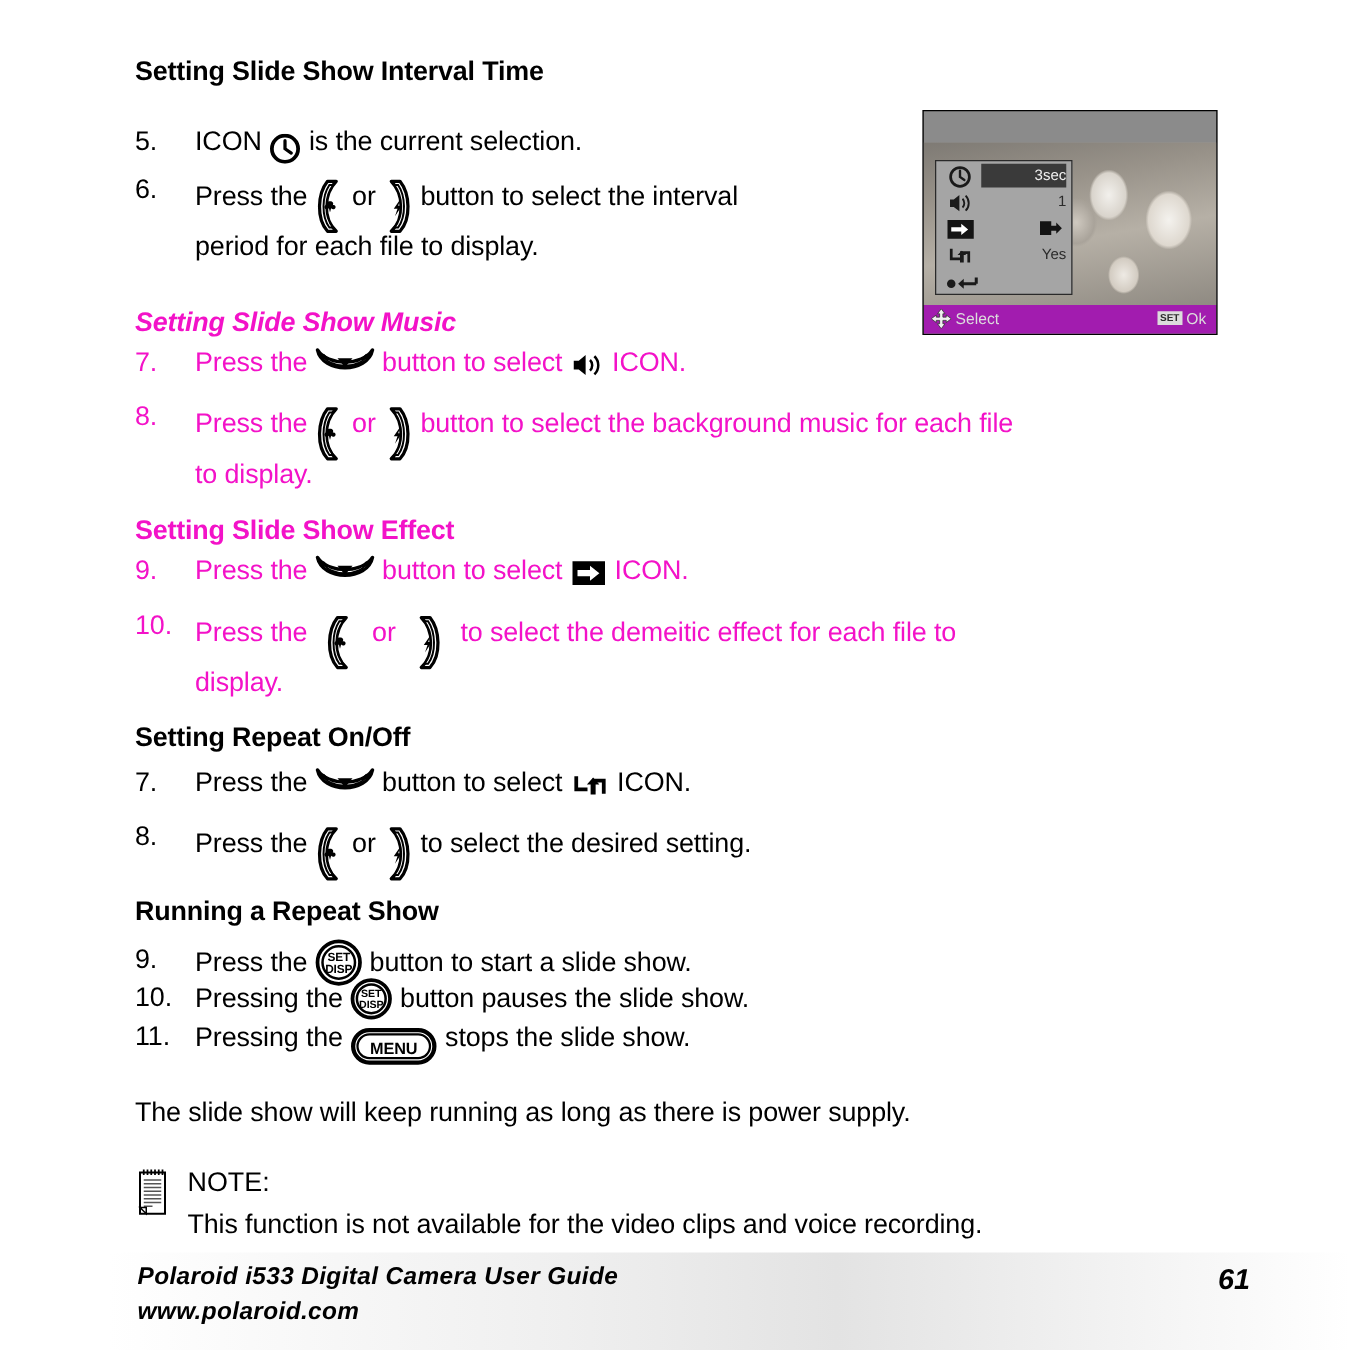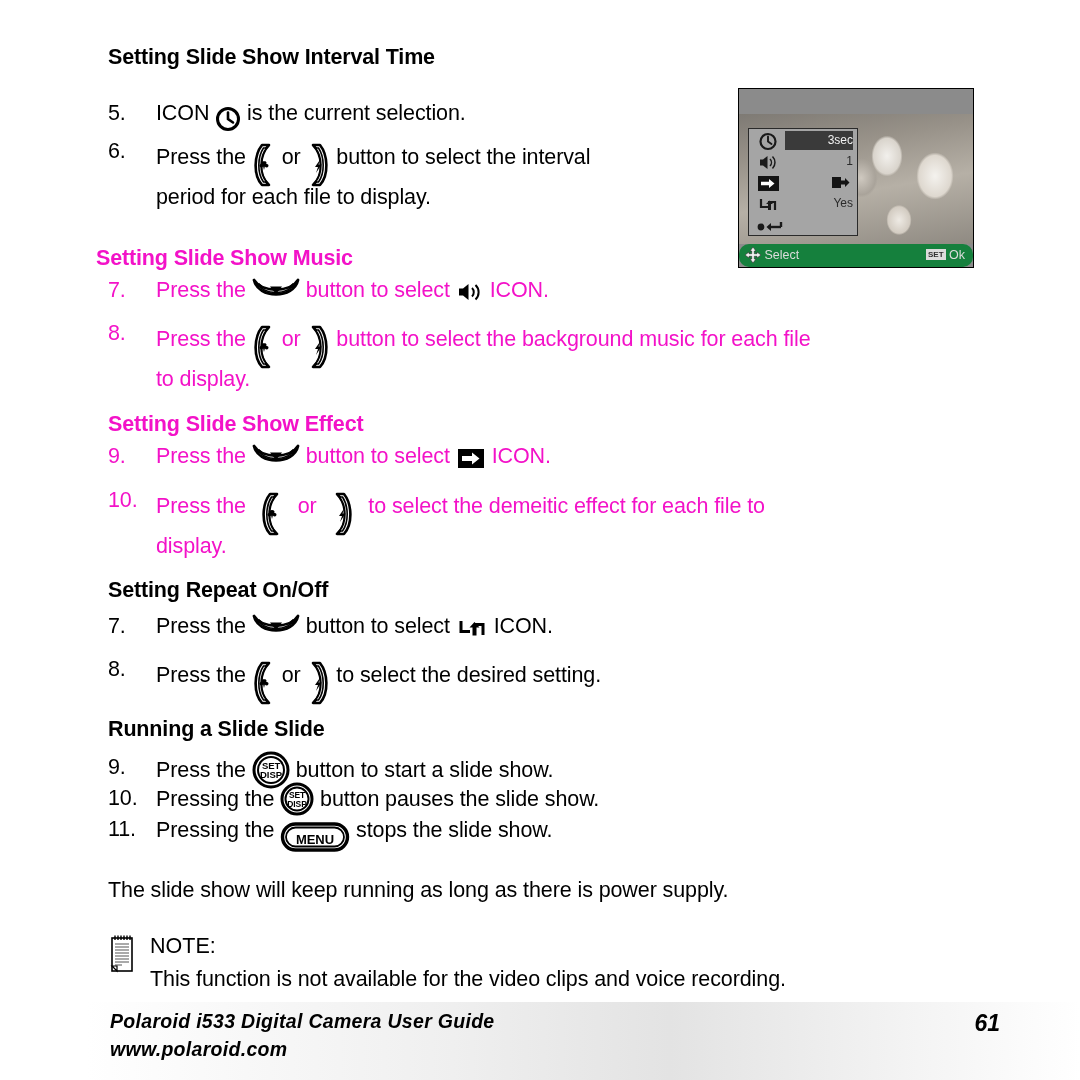--- a/index.html
+++ b/index.html
@@ -130,23 +130,22 @@
   .mrow .mval.hl {
     background: #3a3a3a;
     color: #f0f0f0;
   }
   #lcd-bottom {
     position: absolute;
     left: 0;
     top: 155px;
     width: 234px;
     height: 23px;
-    background: #15803d;
+    background: #a21caf;
     color: #dcdcdc;
-    border-radius: 10px;
   }
   #lcd-bottom .bl {
     position: absolute; left: 6px; top: 2px;
     font-size: 12.5px; line-height: 19px;
   }
   #lcd-bottom .br {
     position: absolute; right: 8px; top: 2px;
     font-size: 12.5px; line-height: 19px;
   }
   .setbadge {
@@ -327,21 +326,21 @@
         </span>
         <span>Select</span>
       </span>
       <span class="br">
         <span class="setbadge">SET</span>
         <span>Ok</span>
       </span>
     </div>
   </div>
 
-  <div class="h3 magenta" style="position:absolute;left:96px;top:246px;">Setting Slide Show Music</div>
+  <div class="h3 magenta" style="position:absolute;left:108px;top:246px;font-style:italic;">Setting Slide Show Music</div>
 
   <div class="body-txt magenta li" style="position:absolute;left:108px;top:275px;width:880px;">
     <span class="num">7.</span>
     <span class="ln">
       <span>Press the</span>
       <span class="ic" style="width:48px;height:26px;top:-1px;">
         <svg width="48" height="26" viewBox="0 0 48 26">
           <path d="M2 3 C10 16, 38 16, 46 3 C42 22, 6 22, 2 3 Z" fill="#fff" stroke="#000" stroke-width="2.8" stroke-linejoin="round"></path>
           <path d="M6.5 6.5 C13 15.5, 35 15.5, 41.5 6.5 C38.5 18.5, 9.5 18.5, 6.5 6.5 Z" fill="#fff" stroke="#000" stroke-width="1.5"></path>
           <path d="M18 9.5 L30 9.5 L24 17 Z" fill="#000"></path>
@@ -473,21 +472,21 @@
         <svg width="24" height="44" viewBox="0 0 24 44">
           <path d="M7 2 C17 12, 18 32, 7 42 L14 42 C23 32, 22 12, 14 2 Z" fill="#fff" stroke="#000" stroke-width="2.6" stroke-linejoin="round"></path>
           <path d="M9.5 5 C16.5 14, 17 30, 9.5 39 L12.5 39 C19 30, 18.5 14, 12.5 5 Z" fill="#fff" stroke="#000" stroke-width="1.6"></path>
           <path d="M14.5 16 L9 24 L12 24 L10 30 L15.5 21.5 L12.5 21.5 Z" fill="#000"></path>
         </svg>
       </span>
       <span>to select the desired setting.</span>
     </span>
   </div>
 
-  <div class="h3" style="position:absolute;left:108px;top:717px;">Running a Slide Slide</div>
+  <div class="h3" style="position:absolute;left:108px;top:717px;">Running a Repeat Show</div>
 
   <div class="body-txt li" style="position:absolute;left:108px;top:752px;width:880px;">
     <span class="num">9.</span>
     <span class="ln">
       <span>Press the</span>
       <span class="ic" style="width:38px;height:38px;top:-1px;">
         <svg width="38" height="38" viewBox="0 0 38 38">
           <circle cx="19" cy="19" r="17" fill="#fff" stroke="#000" stroke-width="3"></circle>
           <circle cx="19" cy="19" r="13" fill="#fff" stroke="#000" stroke-width="2"></circle>
           <text x="19" y="17.5" font-family="Liberation Sans, sans-serif" font-size="9.5" font-weight="bold" text-anchor="middle" fill="#000">SET</text>

